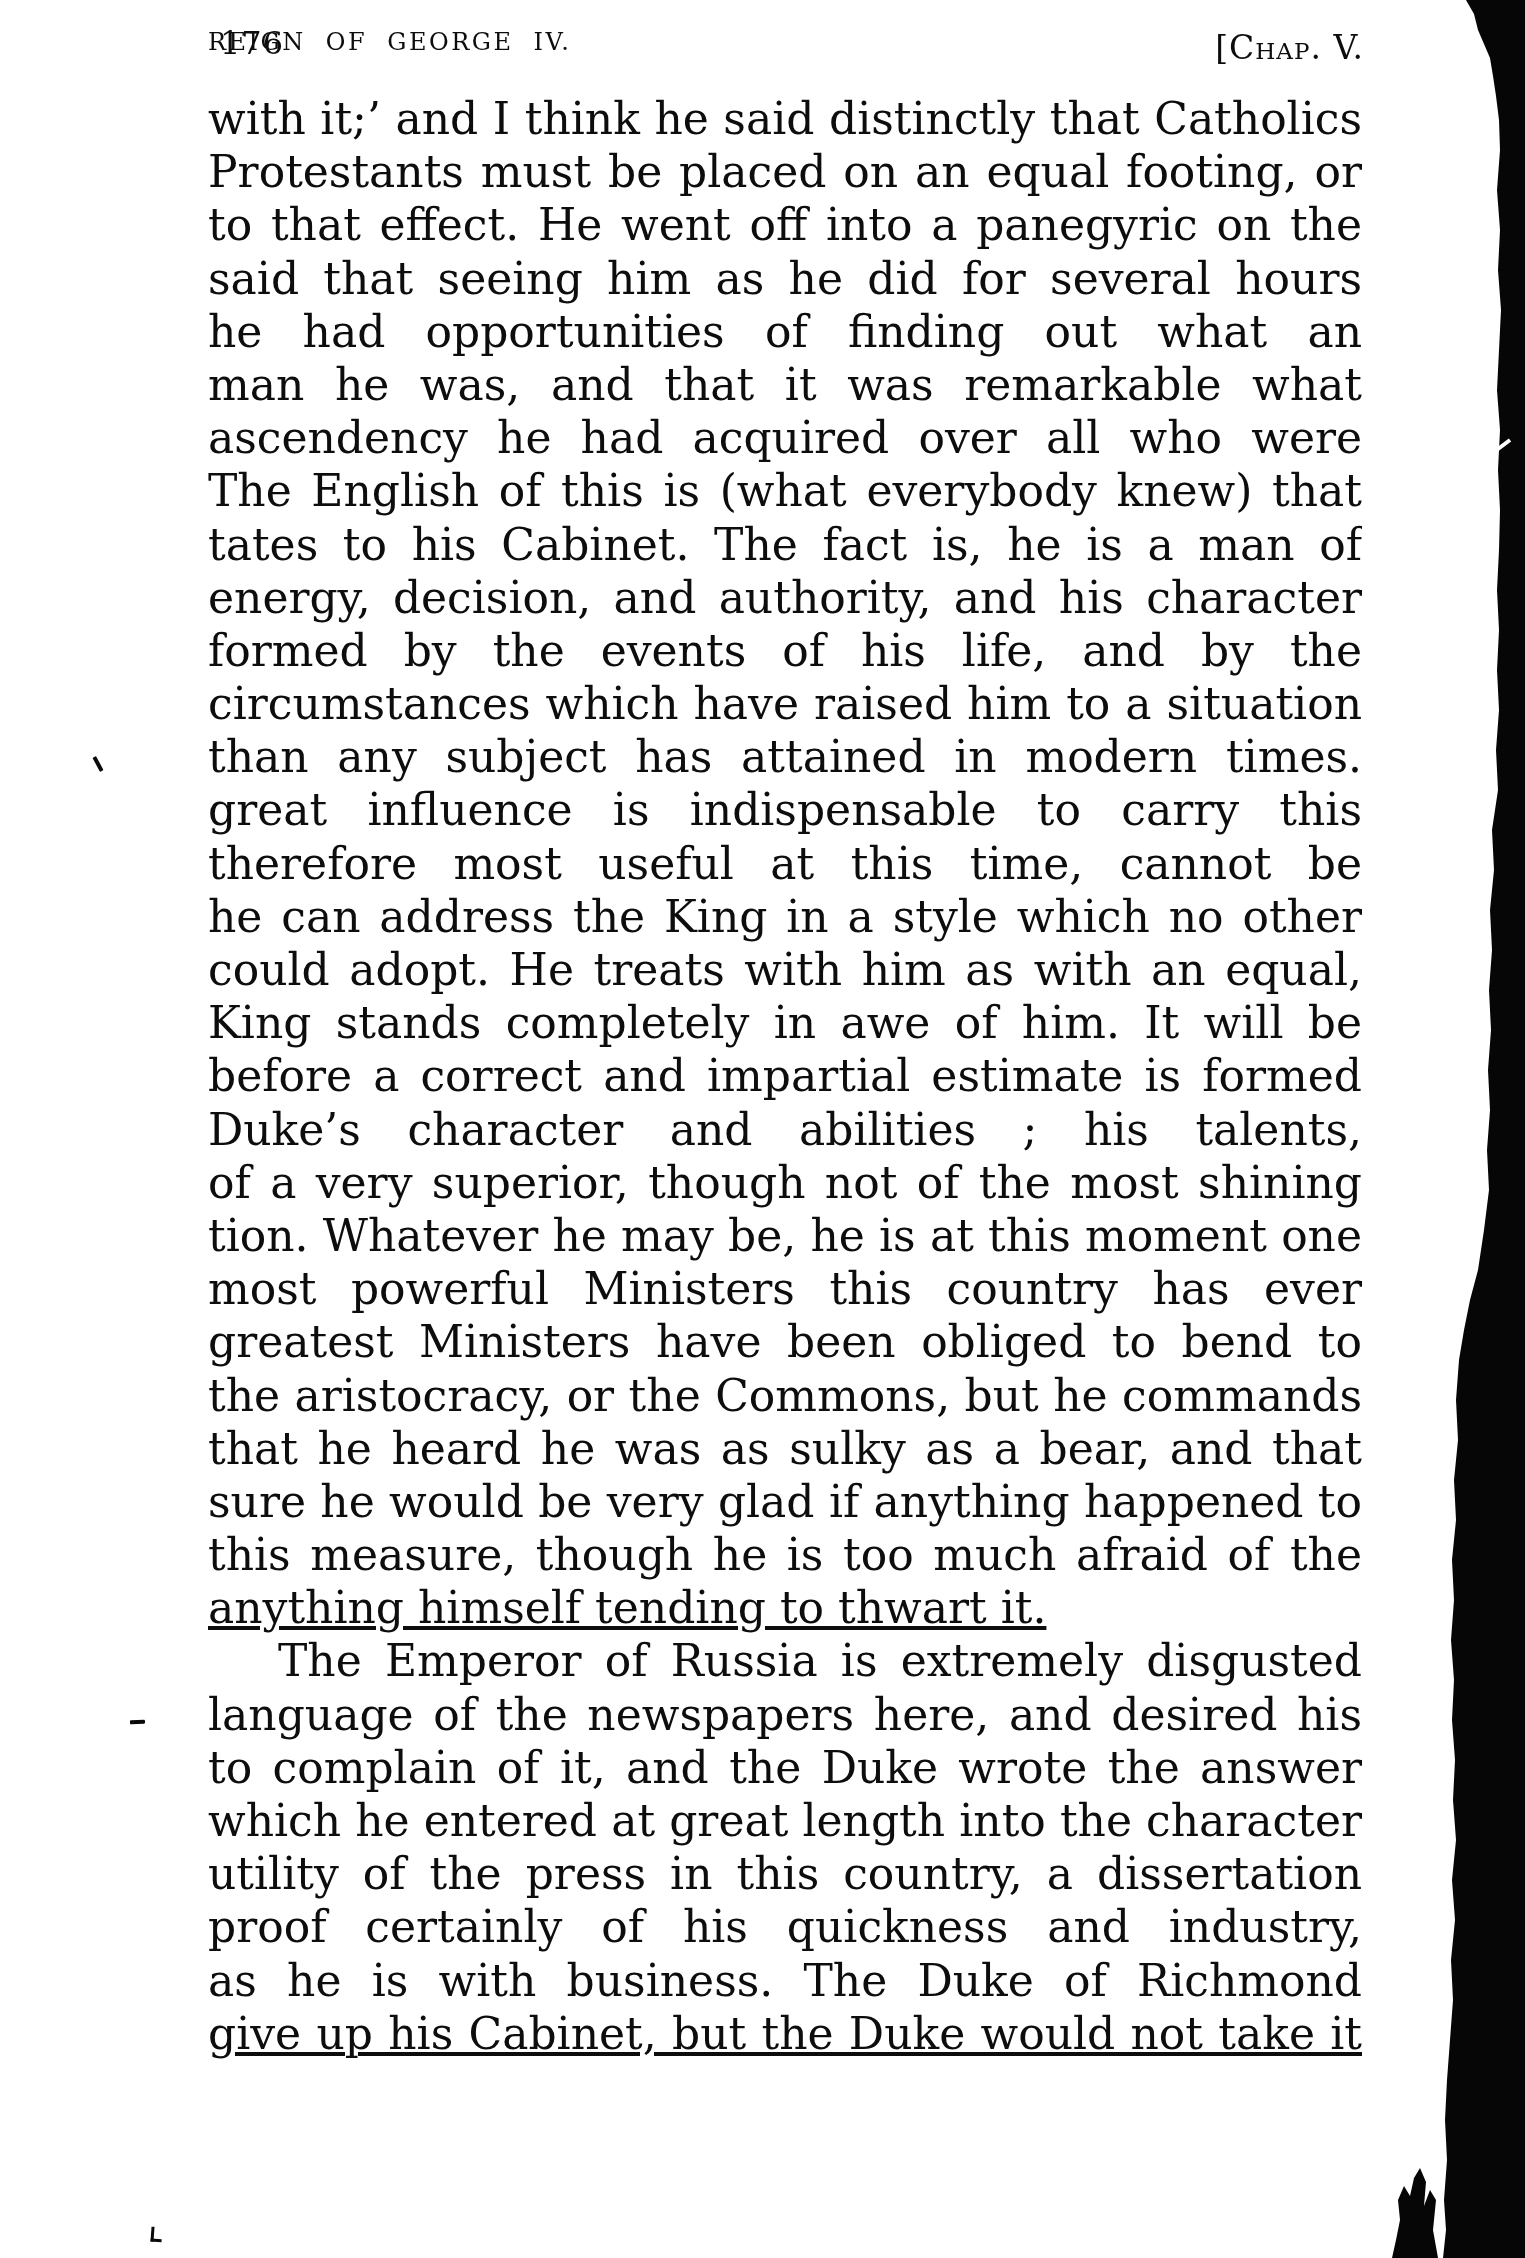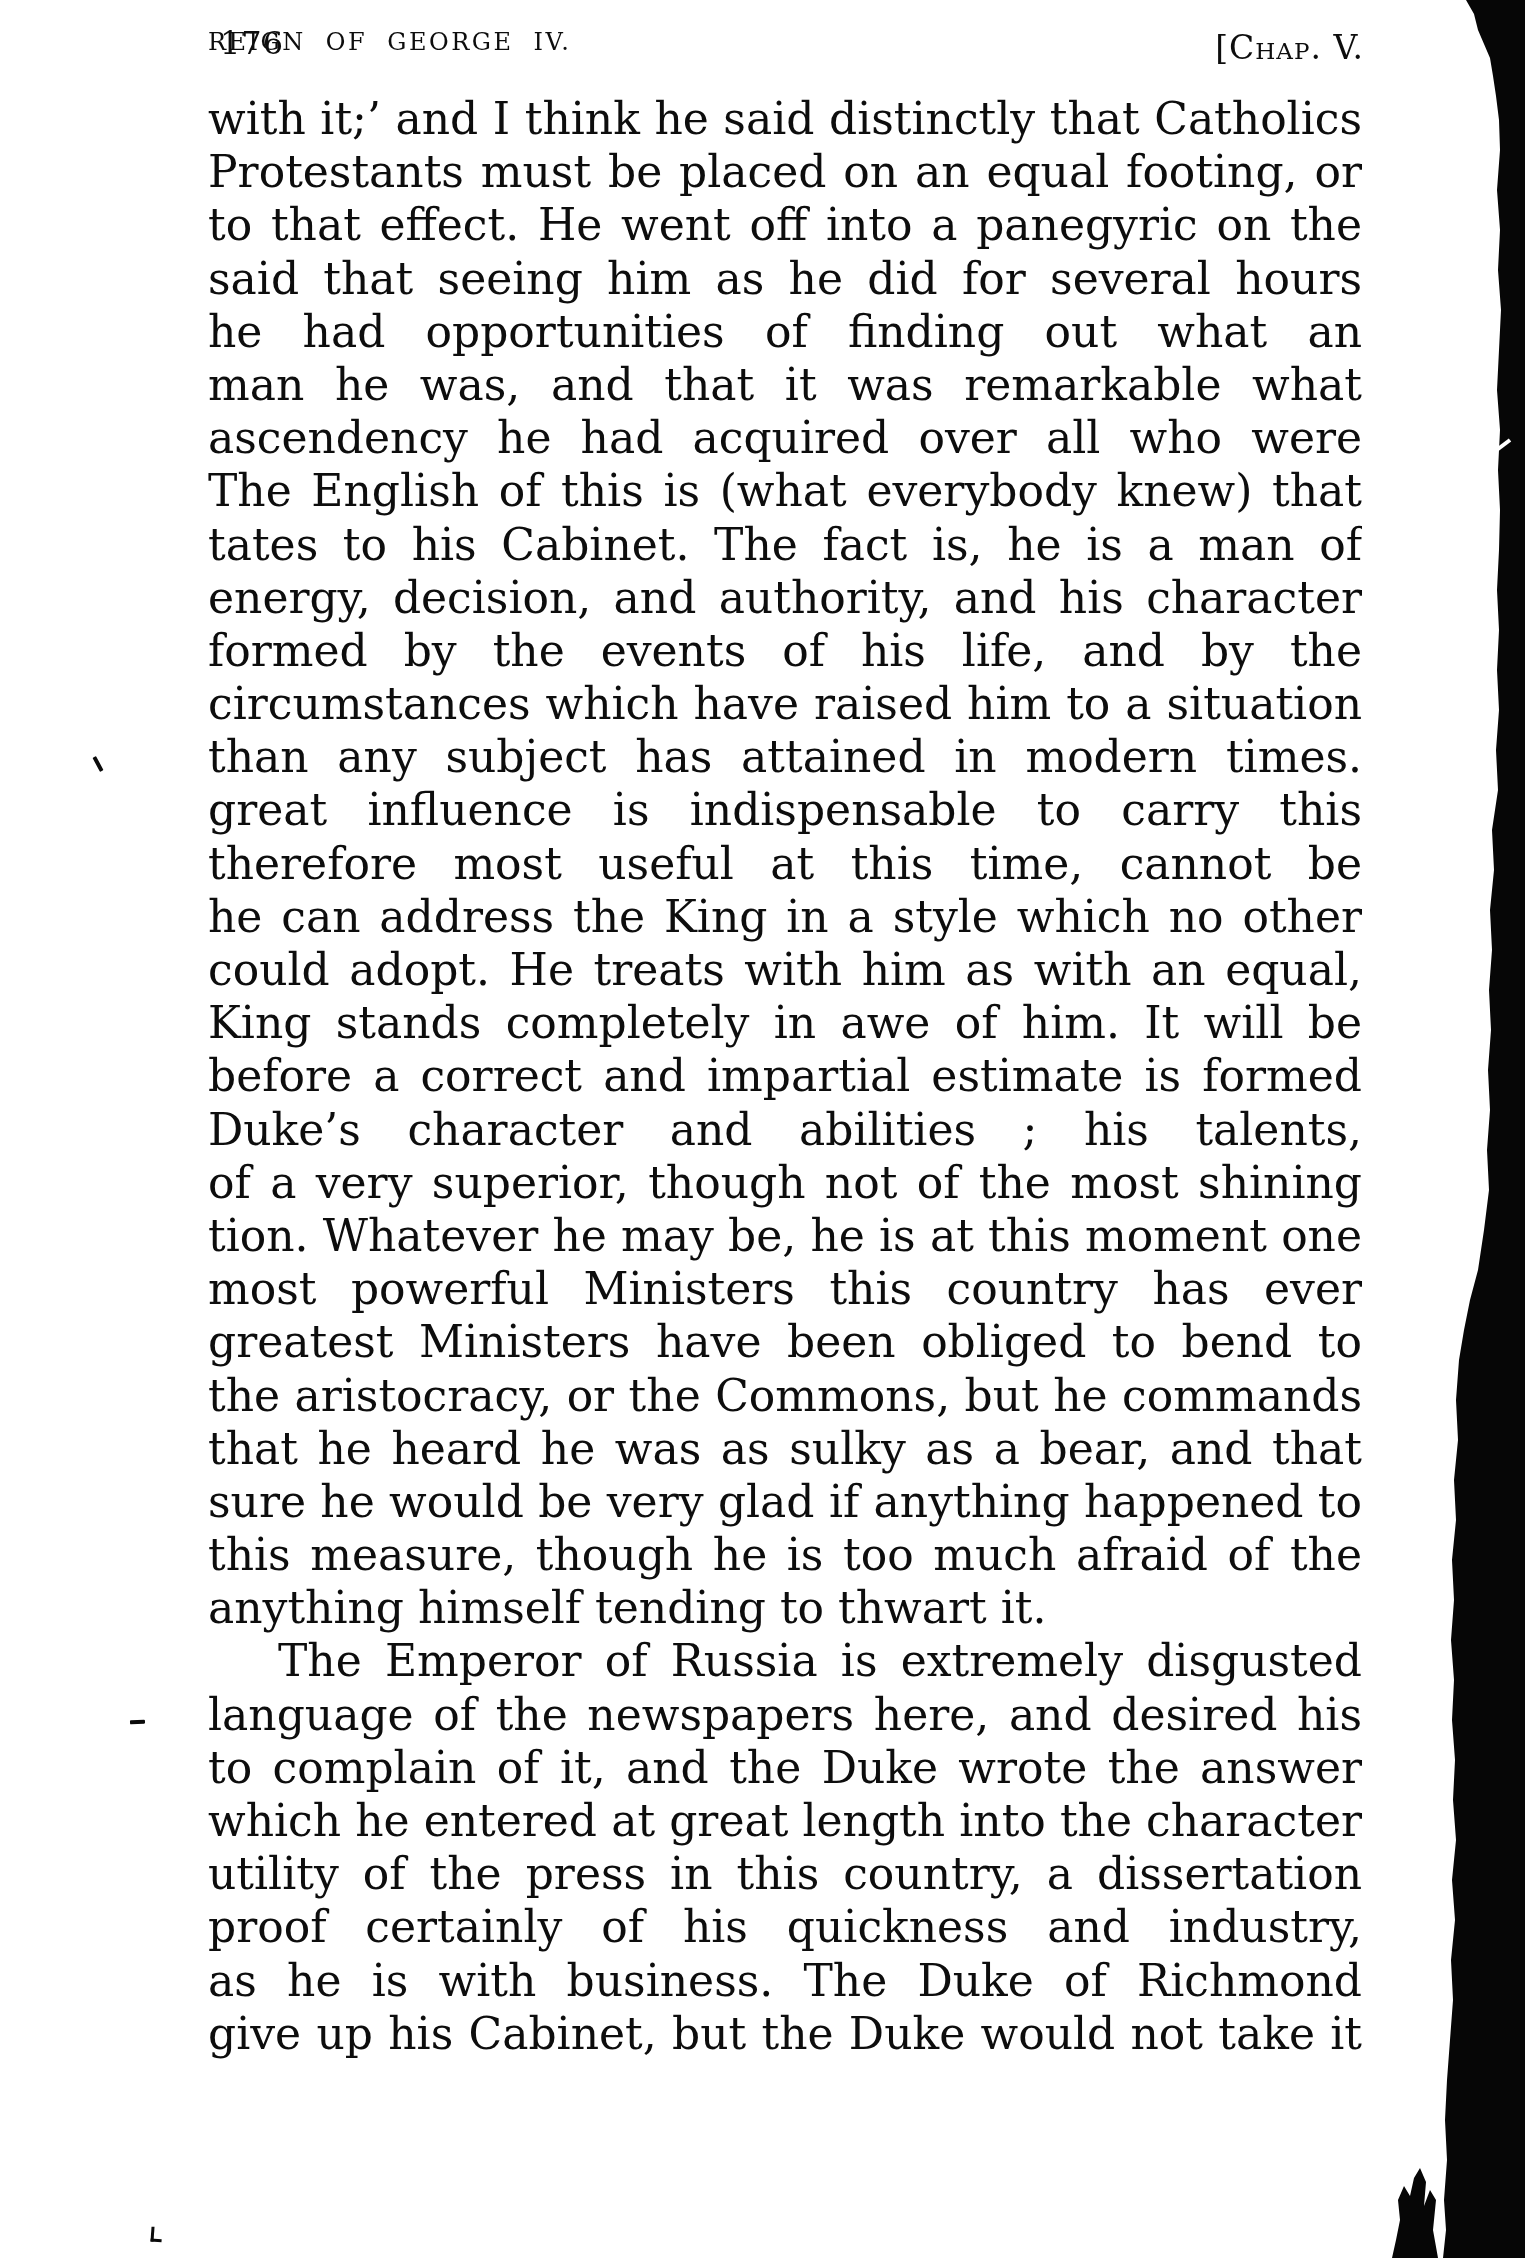--- a/index.html
+++ b/index.html
@@ -60,20 +60,21 @@
     line-height: 53.2px;
   }
   .line {
     height: 53.2px;
     overflow: hidden;
     text-align: justify;
     text-align-last: justify;
   }
   .line.para-end {
     text-align-last: left;
+    text-decoration: underline;
   }
   .line.indented {
     text-indent: 70px;
   }
 
   
   .ink-backslash {
     position: absolute;
     left: 96px;
     top: 756px;

